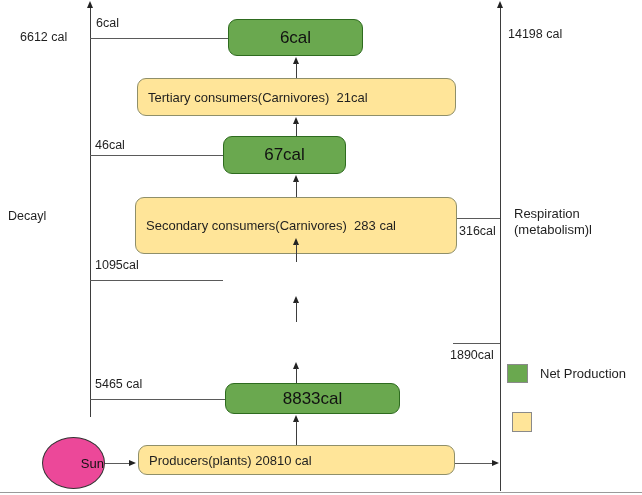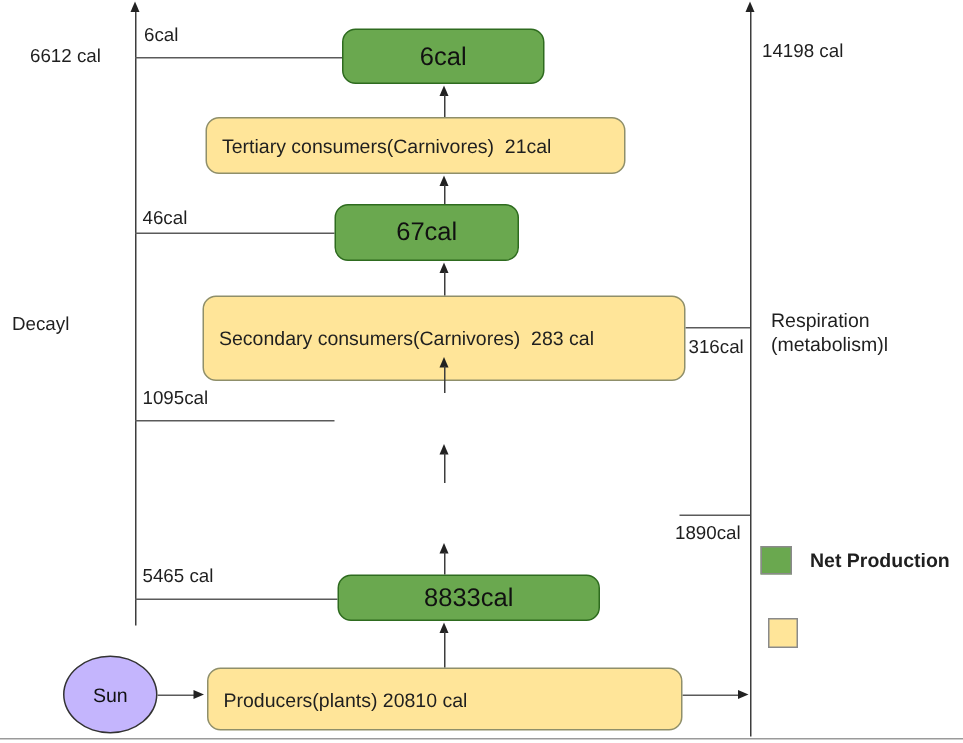--- a/index.html
+++ b/index.html
@@ -20,28 +20,28 @@
     display:flex;align-items:center;font-size:13px;color:#1f1f1f;
     padding-left:10px;box-sizing:border-box;white-space:pre;
   }
   .arrow-up{position:absolute;width:0;height:0;
     border-left:3.5px solid transparent;border-right:3.5px solid transparent;
     border-bottom:7px solid #222;}
   .arrow-right{position:absolute;width:0;height:0;
     border-top:3.5px solid transparent;border-bottom:3.5px solid transparent;
     border-left:7px solid #222;}
   .sun{
-    position:absolute;left:42px;top:437px;width:63px;height:52px;background:#c4b5fd;
+    position:absolute;left:42px;top:437px;width:63px;height:52px;background:#ec4899;
     border:1.5px solid #333;border-radius:50%;display:flex;align-items:center;
-    justify-content:center;font-size:13px;color:#111;box-sizing:border-box;
+    justify-content:flex-end;font-size:13px;color:#111;box-sizing:border-box;
   }
   .swatch{position:absolute;box-sizing:border-box;border:1px solid #8a8a8a;}
   .swatch.net{background:#6aa84f;}
   .swatch.gross{background:#ffe599;}
-  .legend-text{position:absolute;font-size:13px;color:#1f1f1f;line-height:16px;font-weight:bold;}
+  .legend-text{position:absolute;font-size:13px;color:#1f1f1f;line-height:16px;}
   .bottom-border{position:absolute;left:0;top:492px;width:642px;height:1px;background:#9a9a9a;}
 </style>
 </head>
 <body>
 
 <div class="canvas">
 
   <div class="vline" style="left:90px;top:8px;height:409px"></div>
   <div class="arrow-up" style="left:87px;top:1px"></div>
   <div class="lbl" style="left:20px;top:30px">6612 cal</div>
@@ -70,39 +70,39 @@
   <div class="hline" style="left:453px;top:343px;width:47px"></div>
   <div class="lbl" style="left:450px;top:348px">1890cal</div>
 
   <div class="hline" style="left:455px;top:463px;width:38px"></div>
   <div class="arrow-right" style="left:492px;top:460px"></div>
 
   <div class="net-box" style="left:228px;top:19px;width:135px;height:37px">
     <span>6cal</span>
   </div>
 
-  <div class="gross-box" style="left:137px;top:78px;width:280px;height:38px">
+  <div class="gross-box" style="left:137px;top:78px;width:319px;height:38px">
     <span>Tertiary consumers(Carnivores)  21cal</span>
   </div>
 
   <div class="net-box" style="left:223px;top:136px;width:123px;height:38px">
     <span>67cal</span>
   </div>
 
   <div class="gross-box" style="left:135px;top:197px;width:322px;height:57px">
     <span>Secondary consumers(Carnivores)  283 cal</span>
   </div>
 
 
 
   <div class="net-box" style="left:225px;top:383px;width:175px;height:31px">
     <span>8833cal</span>
   </div>
 
-  <div class="gross-box" style="left:138px;top:445px;width:317px;height:42px">
+  <div class="gross-box" style="left:138px;top:445px;width:317px;height:30px">
     <span>Producers(plants) 20810 cal</span>
   </div>
 
   <div class="arrow-up" style="left:293px;top:57px"></div>
   <div class="vline" style="left:296px;top:63px;height:15px"></div>
 
   <div class="arrow-up" style="left:293px;top:117px"></div>
   <div class="vline" style="left:296px;top:123px;height:13px"></div>
 
   <div class="arrow-up" style="left:293px;top:175px"></div>

